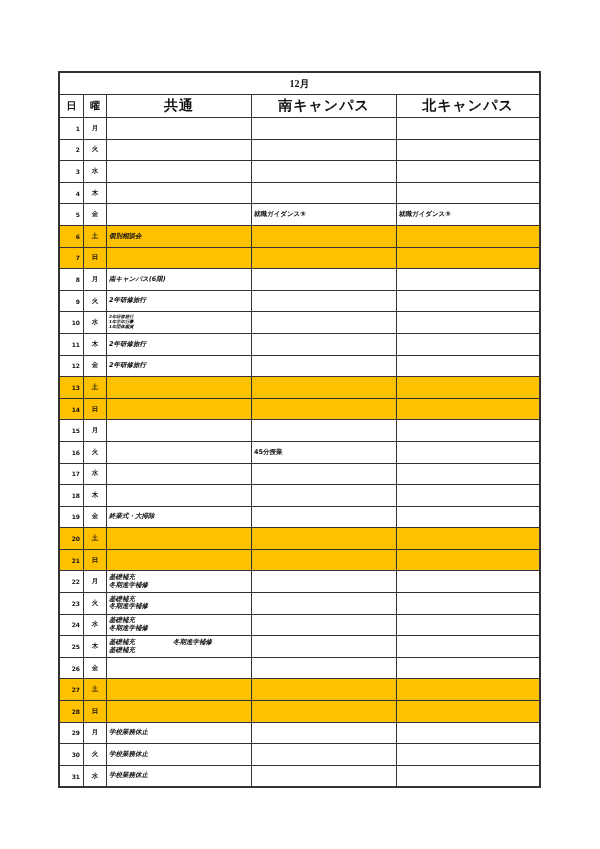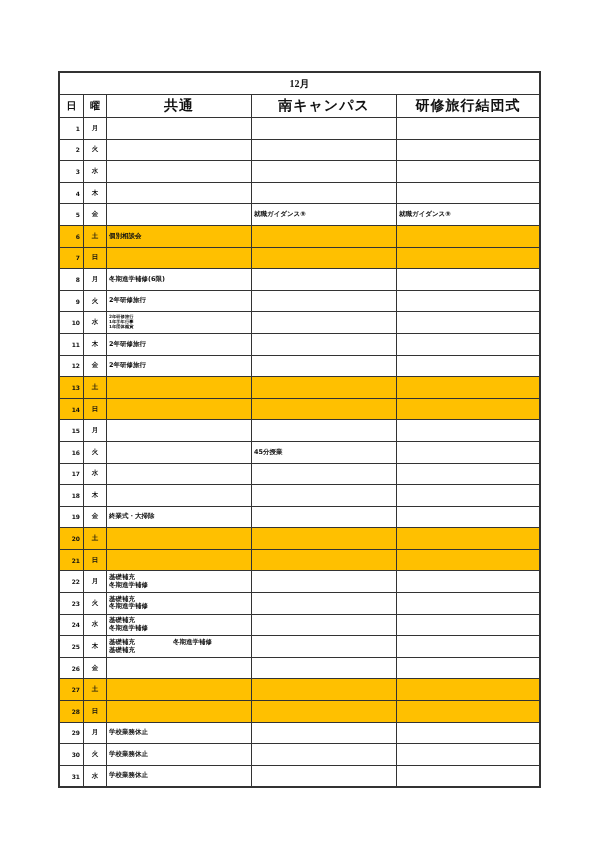--- a/index.html
+++ b/index.html
@@ -8,21 +8,21 @@
     table { border-collapse: collapse; width: 100%; table-layout: fixed; }
     td, th { border: 1px solid #333; padding: 0; box-sizing: border-box; overflow: hidden; white-space: nowrap; }
     .title-row td { height: 22px; text-align: center; font-size: 10px; font-weight: bold; font-family: Liberation Serif, serif; }
     .head-row th { height: 23px; font-size: 10px; font-weight: bold; text-align: center; }
     .head-row th.big { font-size: 14px; letter-spacing: 1px; }
     .day-row td { height: 21.6px; font-size: 6.5px; font-weight: bold; vertical-align: middle; }
     .day-row td.num { text-align: right; padding-right: 3px; font-size: 6px; }
     .day-row td.dow { text-align: center; font-size: 6.5px; border-right: 1.6px solid #333; }
     .day-row td.cell { padding-left: 2px; }
     .day-row.weekend td { background: #FFC000; }
-    .lines { display: block; line-height: 1.15; }
+    .lines { display: block; line-height: 1.15; font-style: italic; }
     .tiny { font-size: 4.3px; line-height: 1.15; }
     .col-d { width: 24px; }
     .col-w { width: 23px; }
     .col-c { width: 145px; }
     .col-n { width: 145px; }
     .col-s { width: auto; }
     .gap { display: inline-block; width: 38px; }
   </style>
 </head>
 <body>
@@ -38,21 +38,21 @@
     </colgroup>
     <tbody id="tbody">
       <tr class="title-row">
         <td colspan="5">12月</td>
       </tr>
       <tr class="head-row">
         <th>日</th>
         <th>曜</th>
         <th class="big">共通</th>
         <th class="big">南キャンパス</th>
-        <th class="big">研修旅行結団式</th>
+        <th class="big">北キャンパス</th>
       </tr>
     <tr class="day-row">
           <td class="num">1</td>
           <td class="dow">月</td>
           <td class="cell"></td>
           <td class="cell"></td>
           <td class="cell"></td>
         </tr>
         <tr class="day-row">
           <td class="num">2</td>
@@ -95,21 +95,21 @@
           <td class="num">7</td>
           <td class="dow">日</td>
           <td class="cell"></td>
           <td class="cell"></td>
           <td class="cell"></td>
         </tr>
         <tr class="day-row">
           <td class="num">8</td>
           <td class="dow">月</td>
           <td class="cell">
-            <span class="lines">冬期進学補修(6限)</span>
+            <span class="lines">南キャンパス(6限)</span>
           </td>
           <td class="cell"></td>
           <td class="cell"></td>
         </tr>
         <tr class="day-row">
           <td class="num">9</td>
           <td class="dow">火</td>
           <td class="cell">
             <span class="lines">2年研修旅行</span>
           </td>

